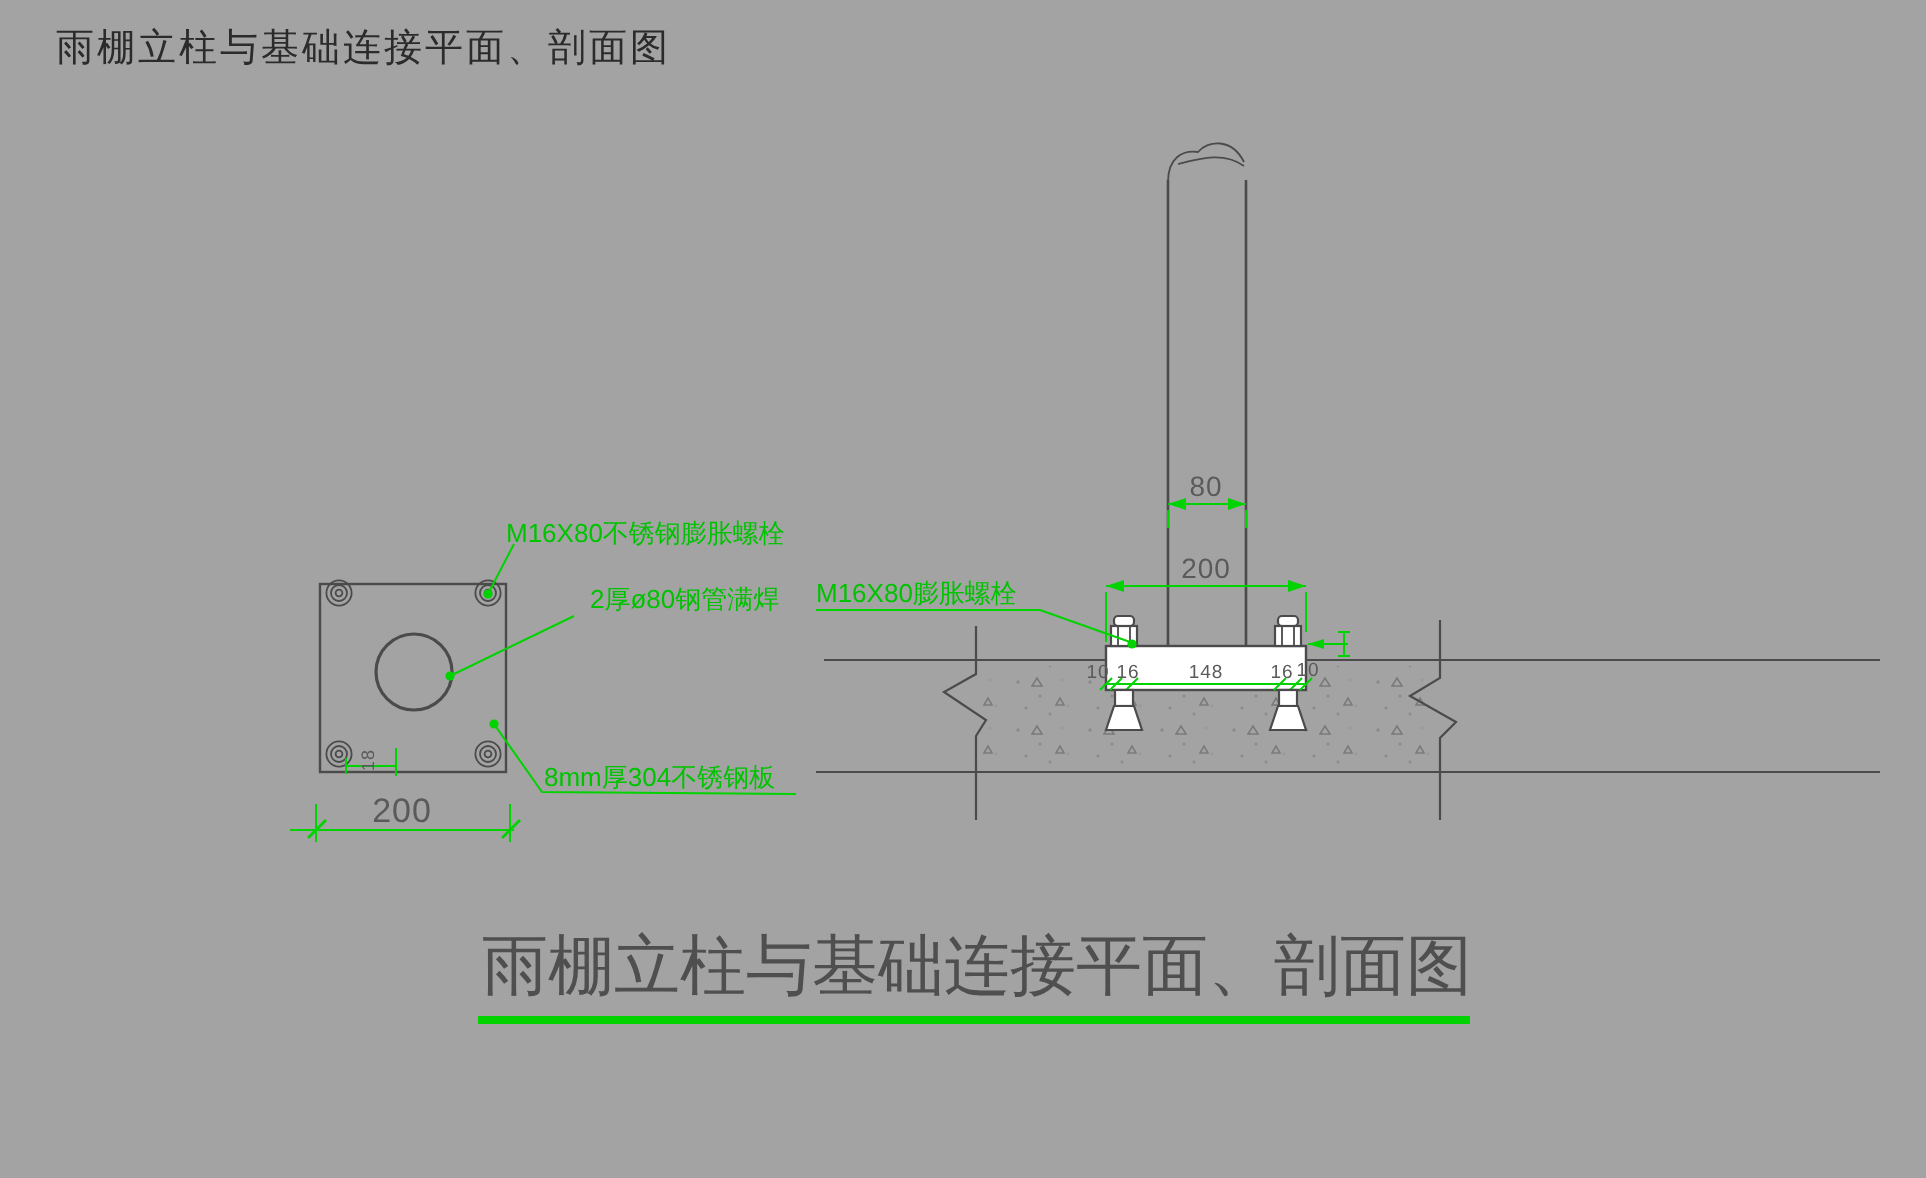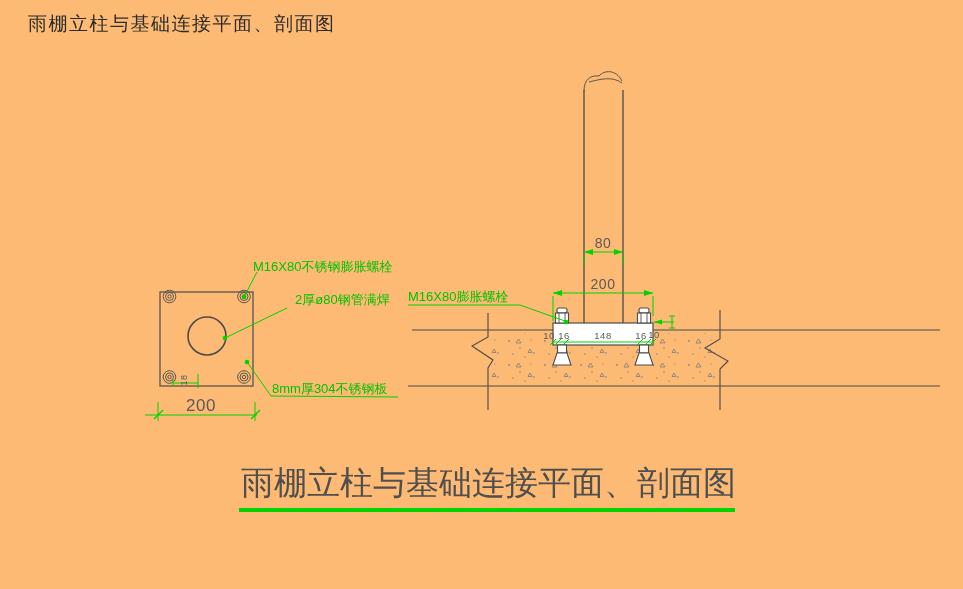--- a/index.html
+++ b/index.html
@@ -1,17 +1,17 @@
 <!DOCTYPE html>
 <html><head>
 <meta charset="utf-8">
 <style>
   html,body{margin:0;padding:0;background:#ffffff;}
   #stage{
-    position:relative;width:963px;height:589px;background:#fdba74;
+    position:relative;width:963px;height:589px;background:#a3a3a3;
     overflow:hidden;font-family:"Liberation Sans",sans-serif;
   }
   #doc-title{
     position:absolute;left:28px;top:11px;
     font-family:"Liberation Serif","DejaVu Serif",serif;
     font-size:19px;letter-spacing:1.5px;color:#2b2b2b;white-space:nowrap;
   }
   #drawing-svg{position:absolute;left:0;top:0;}
   .d-line{stroke:#4b4b4b;fill:none;stroke-width:1.2;}
   .d-thin{stroke:#4b4b4b;fill:none;stroke-width:0.9;}

